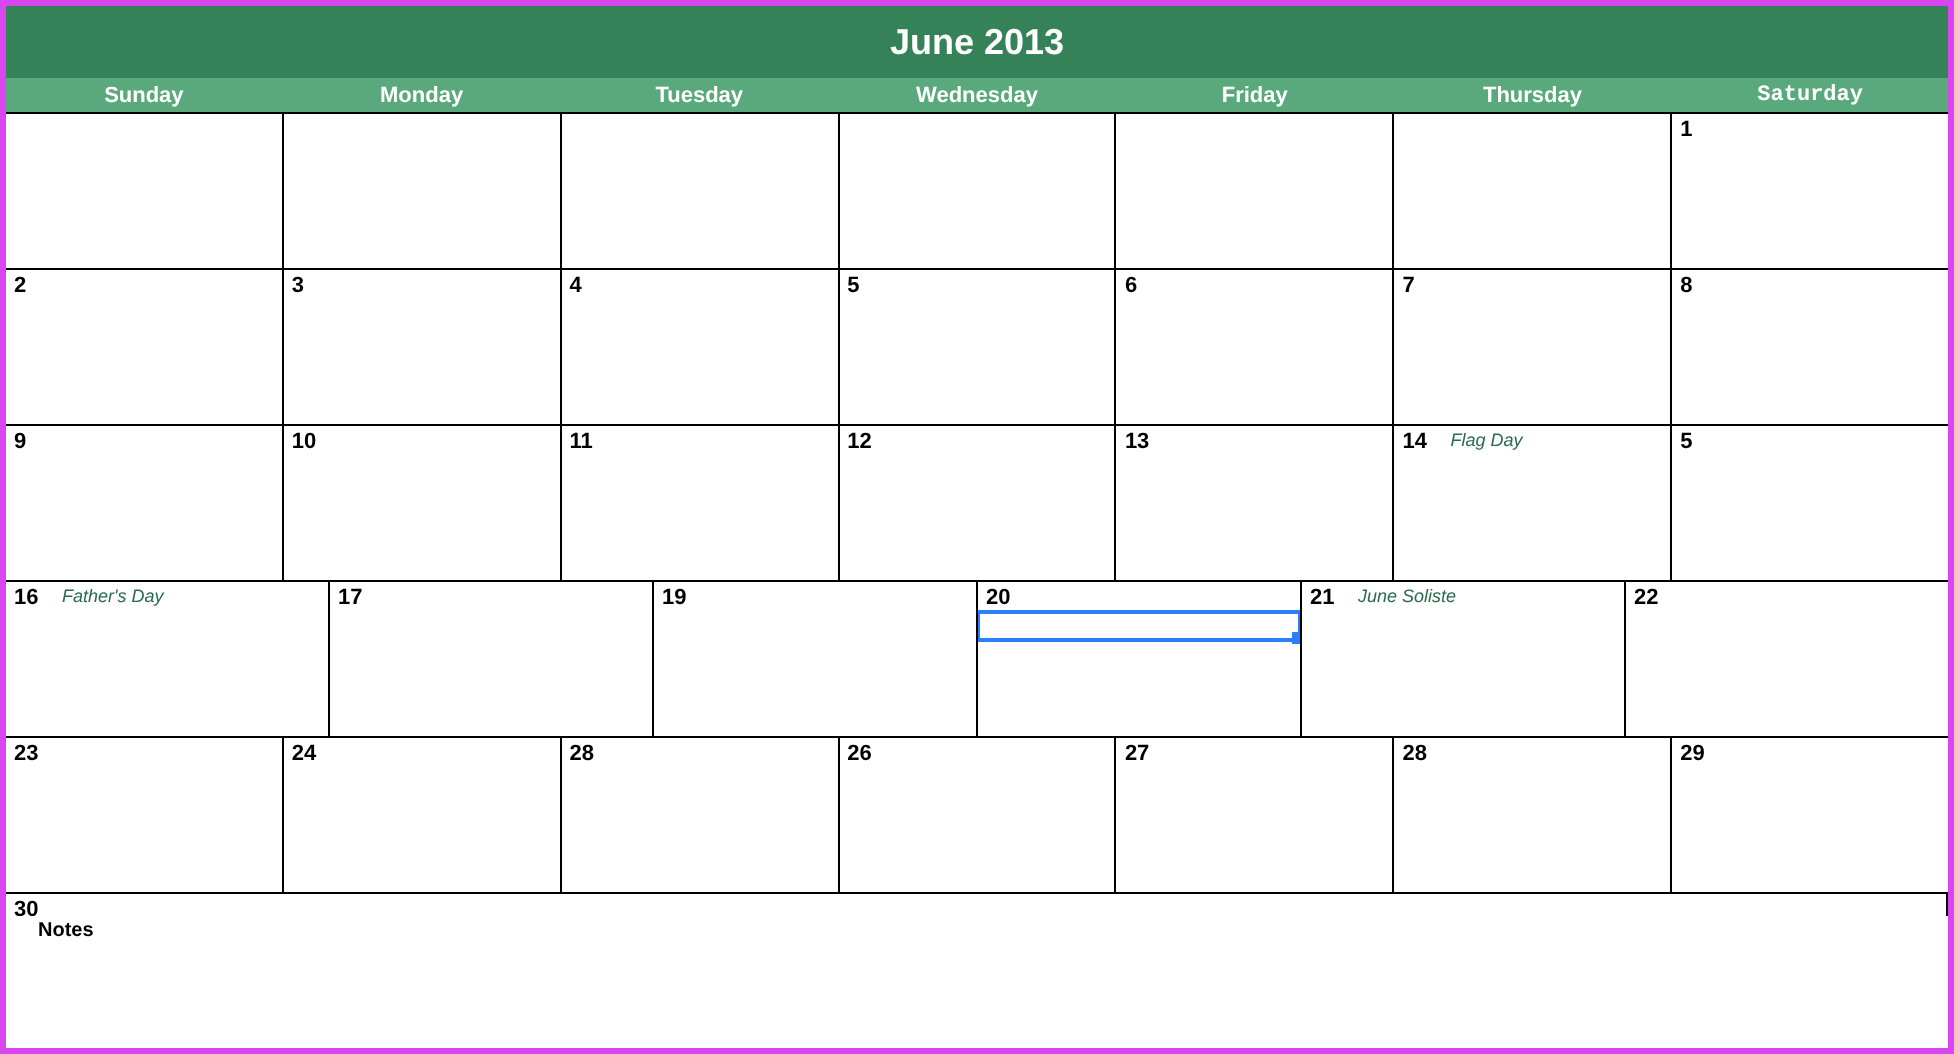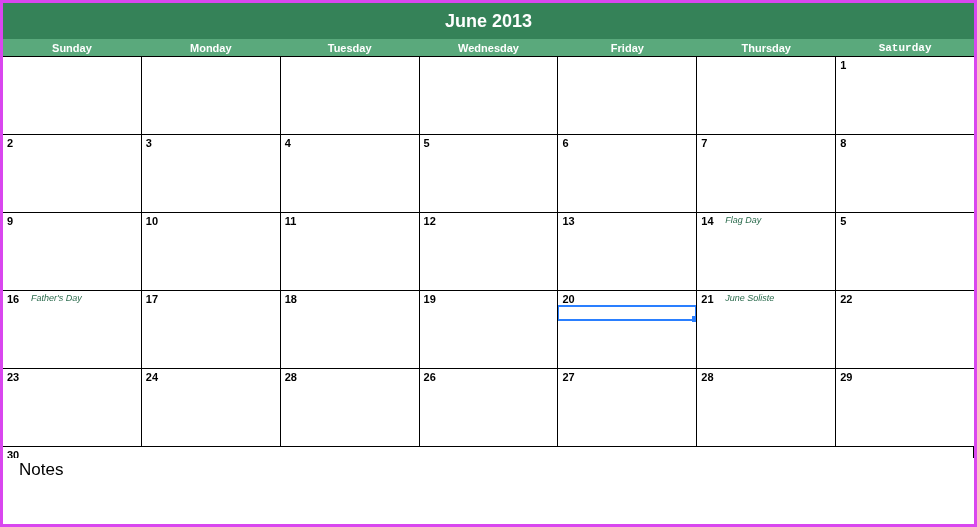--- a/index.html
+++ b/index.html
@@ -90,22 +90,22 @@
     font-style: italic;
     font-weight: normal;
     color: #2b6b4d;
     white-space: nowrap;
   }
 
   .notes-label {
     position: absolute;
     top: 2px;
     left: 4px;
-    font-size: 17px;
-    font-weight: normal;
+    font-size: 10px;
+    font-weight: bold;
     color: #000;
     padding-left: 12px;
   }
 
   .notes-cell {
     flex: 6 6 0;
     border-right: none;
     position: relative;
     background: #ffffff;
   }
@@ -240,24 +240,20 @@
     <div class="week-row">
       <div class="day-cell">
           <span class="day-number">16</span>
           <span class="day-event">Father's Day</span>
         </div>
       <div class="day-cell">
           <span class="day-number">17</span>
           <span class="day-event"></span>
         </div>
       <div class="day-cell">
-          <span class="day-number">18</span>
-          <span class="day-event"></span>
-        </div>
-      <div class="day-cell">
           <span class="day-number">19</span>
           <span class="day-event"></span>
         </div>
       <div class="day-cell" id="sel-cell">
         <span class="day-number">20</span>
         <span class="day-event"></span>
         <div class="selection-box" style="top:14px;left:-1px;right:-1px;height:16px;">
           <div class="selection-handle"></div>
         </div>
       </div>

